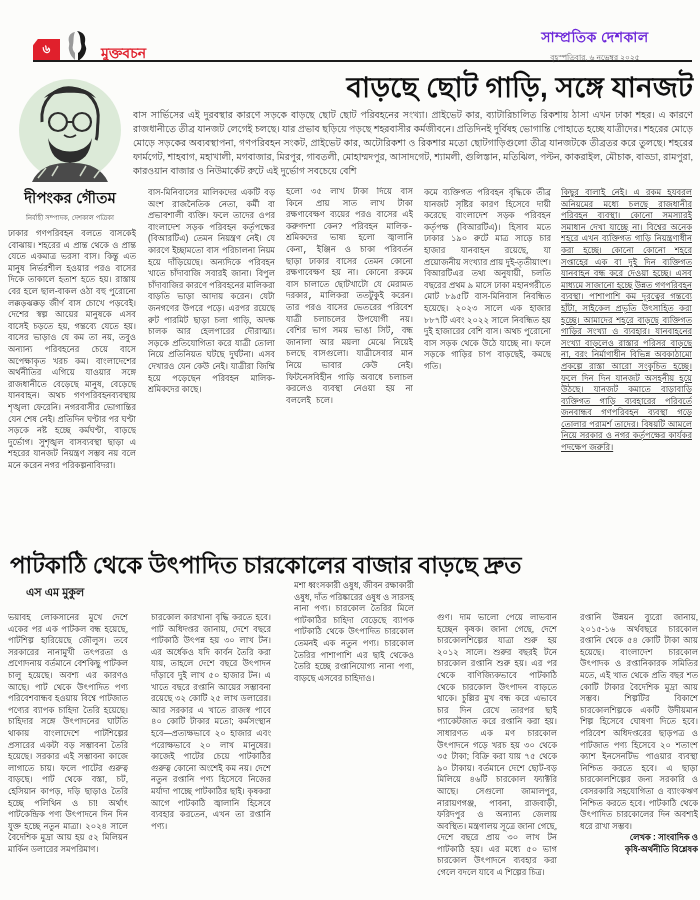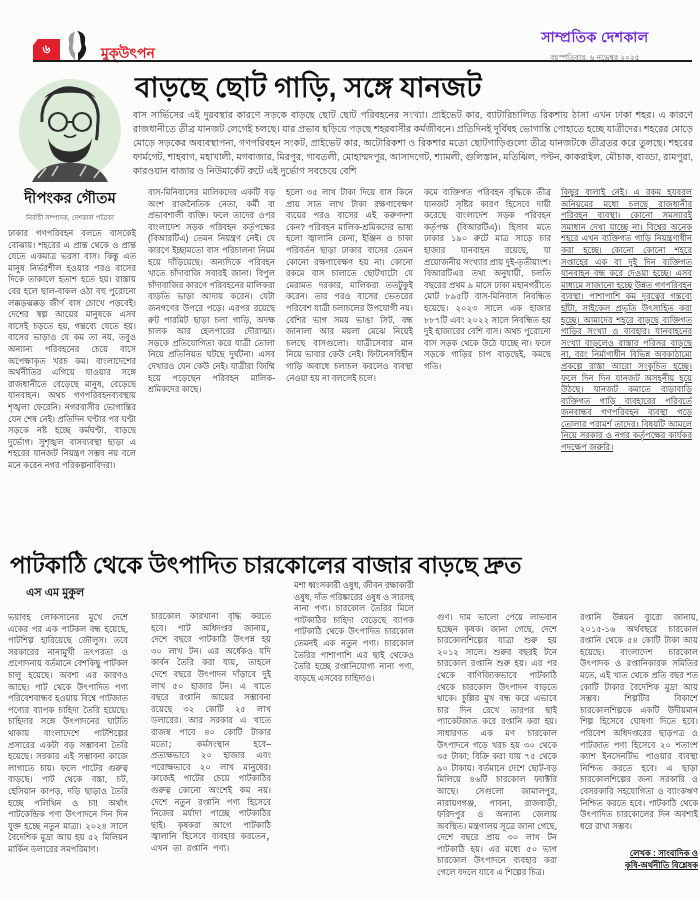--- a/index.html
+++ b/index.html
@@ -11,64 +11,64 @@
     color:#fff;font-weight:bold;font-size:12px;display:flex;align-items:center;justify-content:center;
     clip-path:polygon(18% 0,100% 0,100% 100%,0 100%,0 28%);}
   .faces-logo{position:absolute;left:61px;top:31px;width:36px;height:30px;}
   .section-label{position:absolute;left:101px;top:42px;font-size:14px;font-weight:bold;color:#e0202c;}
   .header-rule{position:absolute;left:33px;top:60px;width:659px;height:2px;background:#1c1c1c;}
   .masthead{position:absolute;right:10px;top:26px;width:190px;text-align:center;}
   .masthead .brand{font-size:14px;font-weight:bold;color:#6d28d9;letter-spacing:0.5px;}
   .masthead .date{font-size:7.5px;color:#5a5a5a;margin-top:2px;text-align:center;}
 
   
-  .a1-headline{position:absolute;left:135px;top:66px;width:558px;text-align:left;
+  .a1-headline{position:absolute;left:135px;top:66px;width:558px;text-align:right;
     font-size:28px;font-weight:bold;color:#101010;}
   .author-block{position:absolute;left:12px;top:78px;width:116px;text-align:center;}
   .portrait{width:104px;height:104px;margin:0 auto;}
   .author-name{font-size:15px;font-weight:bold;color:#141414;margin-top:4px;}
   .author-title{font-size:6.8px;color:#555;margin-top:1px;}
   .a1-lede{position:absolute;left:133px;top:109px;width:560px;height:74px;overflow:hidden;
     font-size:9.3px;line-height:1.5;text-align:justify;color:#3a3a3a;}
 
   .col{position:absolute;font-size:8.4px;line-height:11.6px;text-align:justify;color:#2c2c2c;overflow:hidden;}
   .a1c1{left:8px;  top:228px;width:128px;height:318px;}
   .a1c2{left:148px;top:187px;width:127px;height:359px;}
-  .a1c3{left:286px;top:187px;width:127px;height:359px;}
+  .a1c3{left:286px;top:187px;width:127px;height:359px;font-family:Liberation Mono, monospace;}
   .a1c4{left:424px;top:187px;width:127px;height:359px;}
   .a1c5{left:561px;top:187px;width:131px;height:359px;text-decoration:underline;}
 
   
   .a2-headline{position:absolute;left:10px;top:547px;width:684px;font-size:23px;font-weight:bold;color:#101010;}
   .a2-byline{position:absolute;left:26px;top:584px;font-size:11px;font-weight:bold;color:#141414;}
   .a2c1{left:8px;  top:612px;width:120px;height:278px;}
-  .a2c2{left:151px;top:612px;width:120px;height:278px;font-family:Liberation Mono, monospace;}
+  .a2c2{left:151px;top:612px;width:120px;height:278px;}
   .a2c3{left:294px;top:580px;width:120px;height:278px;}
   .a2c4{left:437px;top:612px;width:120px;height:278px;}
   .a2c5{left:580px;top:612px;width:118px;height:278px;}
   .pull-quote{margin:34px 0 10px 12px;color:#9b9b9b;font-size:9.2px;line-height:1.5;text-align:left;}
-  .signature{margin-top:16px;text-align:right;font-weight:bold;white-space:pre-line;color:#111;text-decoration:underline;}
+  .signature{margin-top:0;text-align:right;font-weight:bold;white-space:pre-line;color:#111;}
 </style>
 </head>
 <body>
 
 <div class="page">
 
   <div class="pagenum-badge">
     <span>৬</span>
   </div>
 
   <div class="faces-logo">
     <svg width="36" height="30" viewBox="0 0 36 30">
       <path d="M14 1 C8 2 7 7 8 11 C9 14 7 16 8 19 C9 24 12 27 14 29 L14 22 C12 20 11 17 12 14 C13 10 12 5 14 1 Z" fill="#9a9a9a"></path>
       <path d="M16 0 C23 1 25 6 24 11 C23 14 26 16 25 19 C24 25 20 28 17 30 L17 22 C20 20 21 16 20 13 C19 9 20 4 16 0 Z" fill="#1a1a1a"></path>
     </svg>
   </div>
 
-  <div class="section-label">মুক্উৎপন</div>
+  <div class="section-label">মুক্তবচন</div>
   <div class="header-rule"></div>
 
   <div class="masthead">
     <div class="brand">সাম্প্রতিক দেশকাল</div>
     <div class="date">বৃহস্পতিবার, ৬ নভেম্বর ২০২৫</div>
   </div>
 
   <div class="a1-headline">বাড়ছে ছোট গাড়ি, সঙ্গে যানজট</div>
 
   <div class="author-block">

